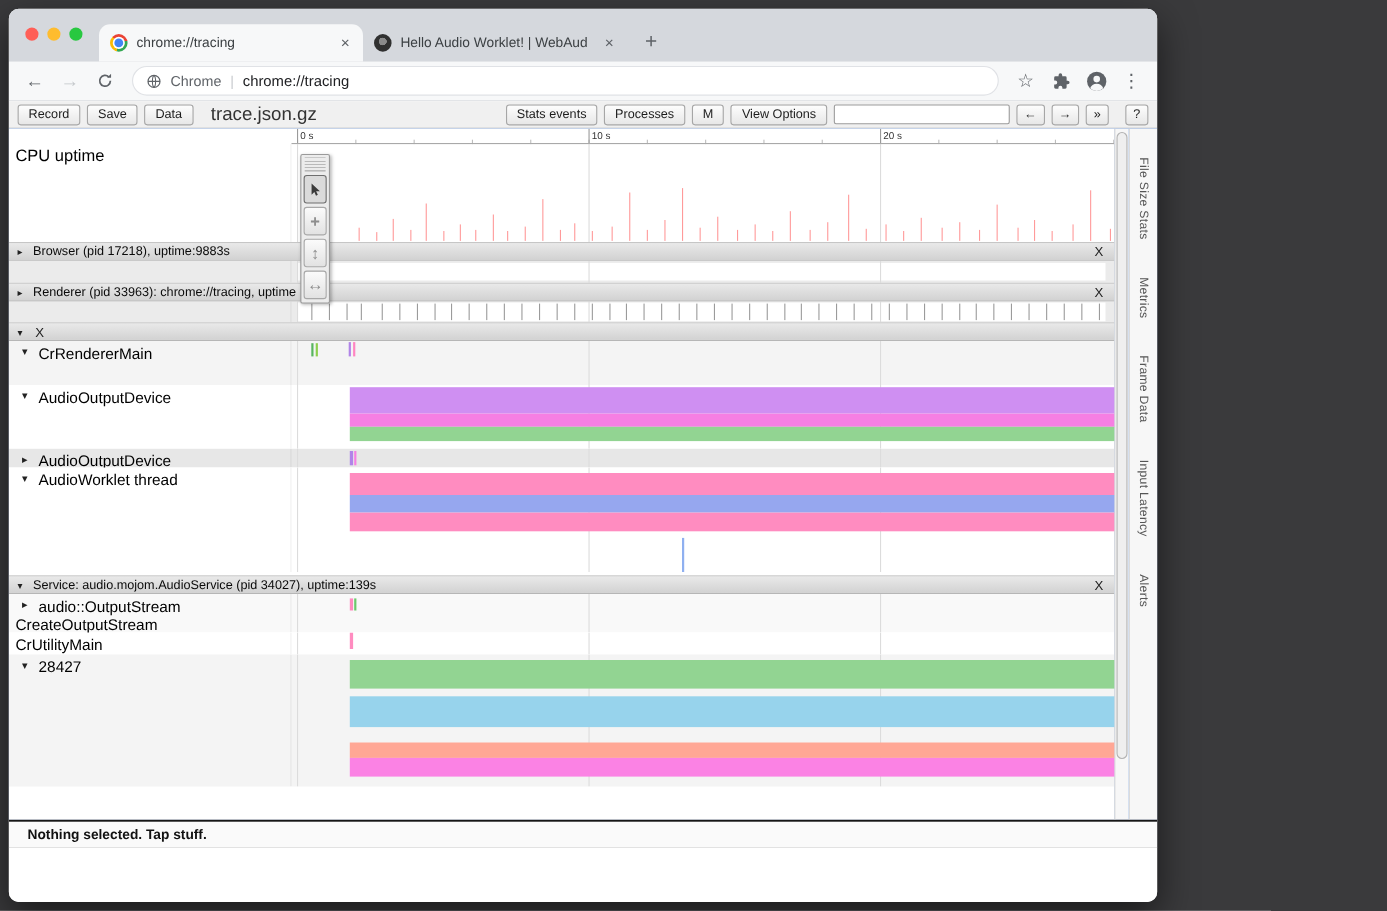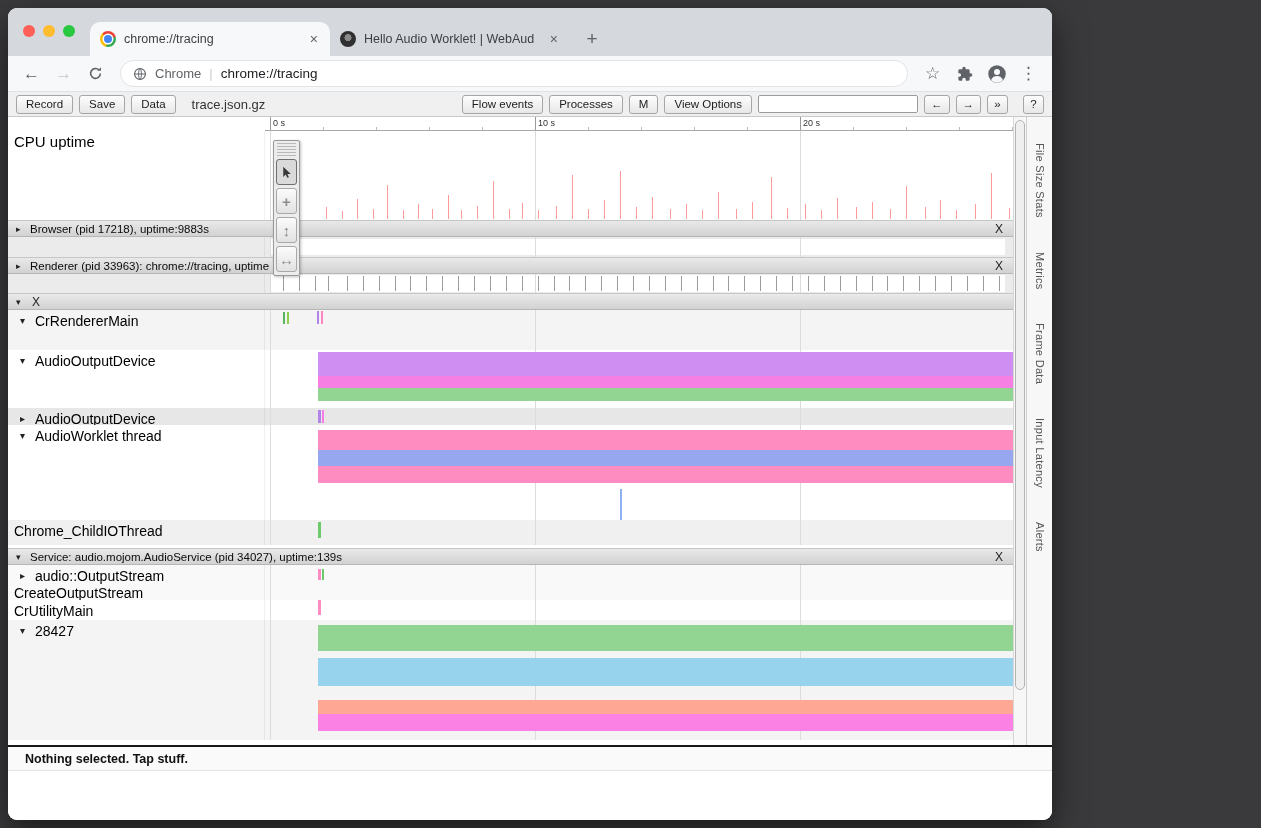--- a/index.html
+++ b/index.html
@@ -24,21 +24,21 @@
 .nav-icon{width:27px;height:27px;display:flex;align-items:center;justify-content:center;font-size:17px;color:#5f6368;border-radius:50%}
 .nav-icon.disabled{color:#c4c7cb}
 .omnibox{flex:1;height:27px;background:#fff;border:1px solid #e0e2e6;border-radius:14px;display:flex;align-items:center;padding:0 12px;gap:8px;font-size:13px;margin:0 6px}
 .url-site{color:#5f6368}
 .url-sep{color:#c8cbcf}
 .url-path{color:#202124;font-size:13.5px}
 
 .trace-toolbar{height:25px;background:#f0f0f0;border-bottom:1px solid #c9c9c9;display:flex;align-items:center;padding:0 8px;gap:6px}
 .tbtn{height:19px;padding:0 9px;font-size:11.5px;font-family:"Liberation Sans",sans-serif;background:linear-gradient(#fdfdfd,#e7e7e7);border:1px solid #a6a6a6;border-radius:3px;display:flex;align-items:center;color:#1c1c1c}
 .tbtn.small{padding:0 6px;min-width:21px;justify-content:center}
-.tfile{margin-left:10px;color:#333;font-size:13px}
+.tfile{margin-left:10px;color:#333;font-size:17px}
 .tspacer{flex:1}
 .tinput{width:160px;height:18px;border:1px solid #9b9b9b;background:#fff;border-radius:2px;font-size:11px;padding:0 4px}
 .help{margin-left:9px}
 
 .main{height:628px;display:flex;background:#3b82f6}
 .pane{flex:1;position:relative;overflow:hidden;background:#fff}
 .vscroll{width:13px;background:#f7f7f7;border-left:1px solid #d8d8d8;position:relative}
 .vthumb{position:absolute;left:1px;right:1px;top:3px;height:570px;background:#efefef;border:1px solid #b3b3b3;border-radius:7px}
 .sidetabs{width:26px;background:#f7f7f7;border-left:1px solid #cfcfcf;display:flex;flex-direction:column;align-items:center;padding-top:26px;gap:34px}
 .sidetab{writing-mode:vertical-rl;font-size:11px;color:#555;letter-spacing:.3px;white-space:nowrap}
@@ -131,21 +131,21 @@
     </span>
     <span class="nav-icon">⋮</span>
   </div>
 
   <div class="trace-toolbar">
     <button class="tbtn">Record</button>
     <button class="tbtn">Save</button>
     <button class="tbtn">Data</button>
     <span class="tfile">trace.json.gz</span>
     <span class="tspacer"></span>
-    <button class="tbtn">Flow events</button>
+    <button class="tbtn">Stats events</button>
     <button class="tbtn">Processes</button>
     <button class="tbtn">M</button>
     <button class="tbtn">View Options</button>
     <input class="tinput" value="" style="">
     <button class="tbtn small">←</button>
     <button class="tbtn small">→</button>
     <button class="tbtn small">»</button>
     <button class="tbtn small help">?</button>
   </div>
 
@@ -379,31 +379,20 @@
             <div class="col-div"></div>
             <div class="track-label">
               <span class="tri">▾</span>
               <span>AudioWorklet thread</span>
             </div>
             <div class="bar" style="left: 309.7px; width: 842.7px; top: 5px; height: 20px; background: rgb(255, 140, 192);"></div>
             <div class="bar" style="left: 309.7px; width: 842.7px; top: 25px; height: 16px; background: rgb(150, 167, 239);"></div>
             <div class="bar" style="left: 309.7px; width: 842.7px; top: 41px; height: 17px; background: rgb(255, 140, 192);"></div>
             <div class="tick" style="left: 611.8px; width: 2px; top: 64px; height: 31px; background: rgb(143, 176, 240);"></div>
           </div>
-          <div class="row" style="height: 25px; background: rgb(240, 240, 240);">
-            <div class="gridline" style="left: 262px;"></div>
-            <div class="gridline" style="left: 527px;"></div>
-            <div class="gridline" style="left: 792px;"></div>
-            <div class="gridline" style="left: 1057px;"></div>
-            <div class="col-div"></div>
-            <div class="track-label" style="padding-left: 6px;">
-              <span>Chrome_ChildIOThread</span>
-            </div>
-            <div class="tick" style="left: 309.7px; width: 3px; top: 2px; height: 16px; background: rgb(108, 201, 108);"></div>
-          </div>
           <div class="spacer-row" style="height: 3px;"></div>
           <div class="proc-header">
             <span class="tri">▾</span>
             <span class="ph-label">Service: audio.mojom.AudioService (pid 34027), uptime:139s</span>
             <span class="ph-close">X</span>
           </div>
           <div class="row" style="height: 35px; background: rgb(249, 249, 249);">
             <div class="gridline" style="left: 262px;"></div>
             <div class="gridline" style="left: 527px;"></div>
             <div class="gridline" style="left: 792px;"></div>

